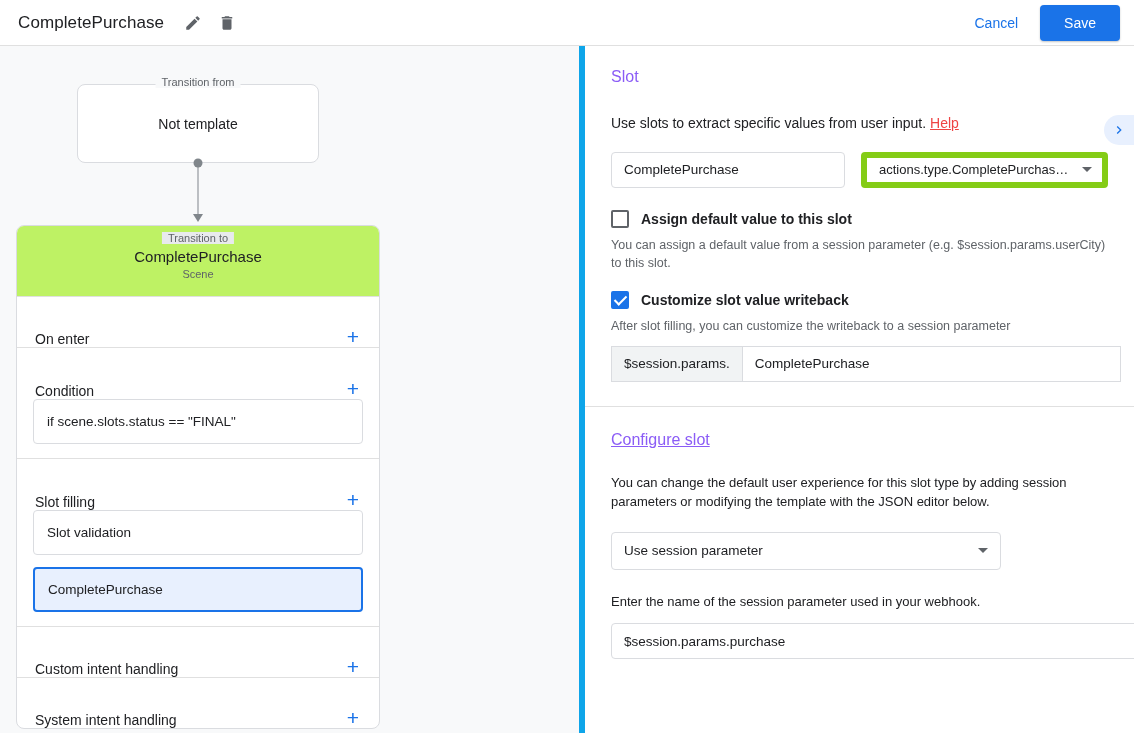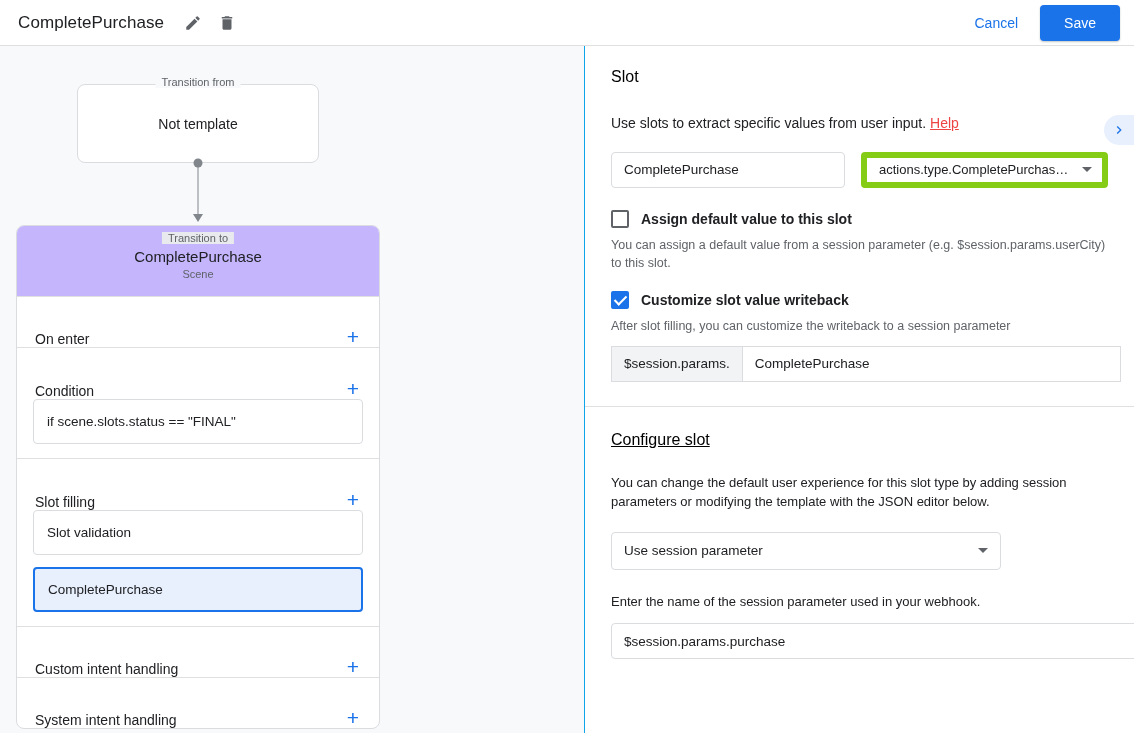--- a/index.html
+++ b/index.html
@@ -69,21 +69,21 @@
     display: flex;
     min-height: 0;
     position: relative;
   }
 
   
   .left-panel {
     width: 585px;
     flex: 0 0 585px;
     background: #f8f9fa;
-    border-right: 1px solid #0ea5e9;
+    border-right: 6px solid #0ea5e9;
     position: relative;
     overflow: hidden;
   }
   .flow {
     position: absolute;
     left: 16px;
     top: 24px;
     width: 364px;
   }
   .transition-from-card {
@@ -149,21 +149,21 @@
   }
 
   .scene-card {
     border: 1px solid #dadce0;
     border-radius: 8px;
     background: #fff;
     overflow: hidden;
     width: 364px;
   }
   .scene-header {
-    background: #c4b5fd;
+    background: #bef264;
     padding: 22px 16px 16px 16px;
     text-align: center;
     position: relative;
   }
   .scene-header .card-eyebrow {
     background: #e8eaed;
     top: 6px;
   }
   .scene-title { font-size: 15px; color: #202124; }
   .scene-sub { font-size: 11px; color: #5f6368; margin-top: 3px; }
@@ -214,21 +214,21 @@
   
   .right-panel {
     flex: 1 1 auto;
     background: #fff;
     overflow: hidden;
     position: relative;
   }
   .right-section { padding: 22px 26px 0 26px; }
   .right-title {
     font-size: 16px;
-    color: #000000;
+    color: #8b5cf6;
     margin: 0 0 28px 0;
   }
   .desc {
     font-size: 14px;
     color: #202124;
     margin-bottom: 18px;
     line-height: 1.4;
   }
   .desc a, .link {
     color: #ef4444;

